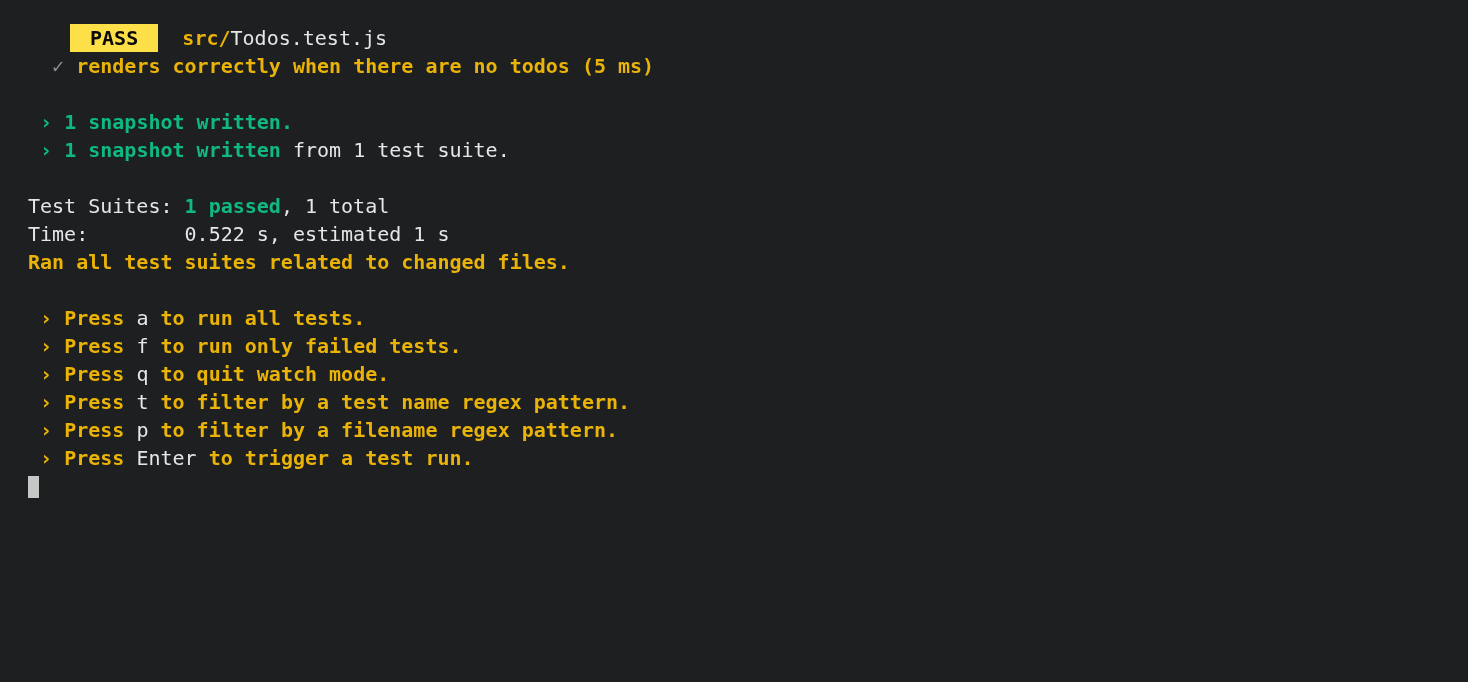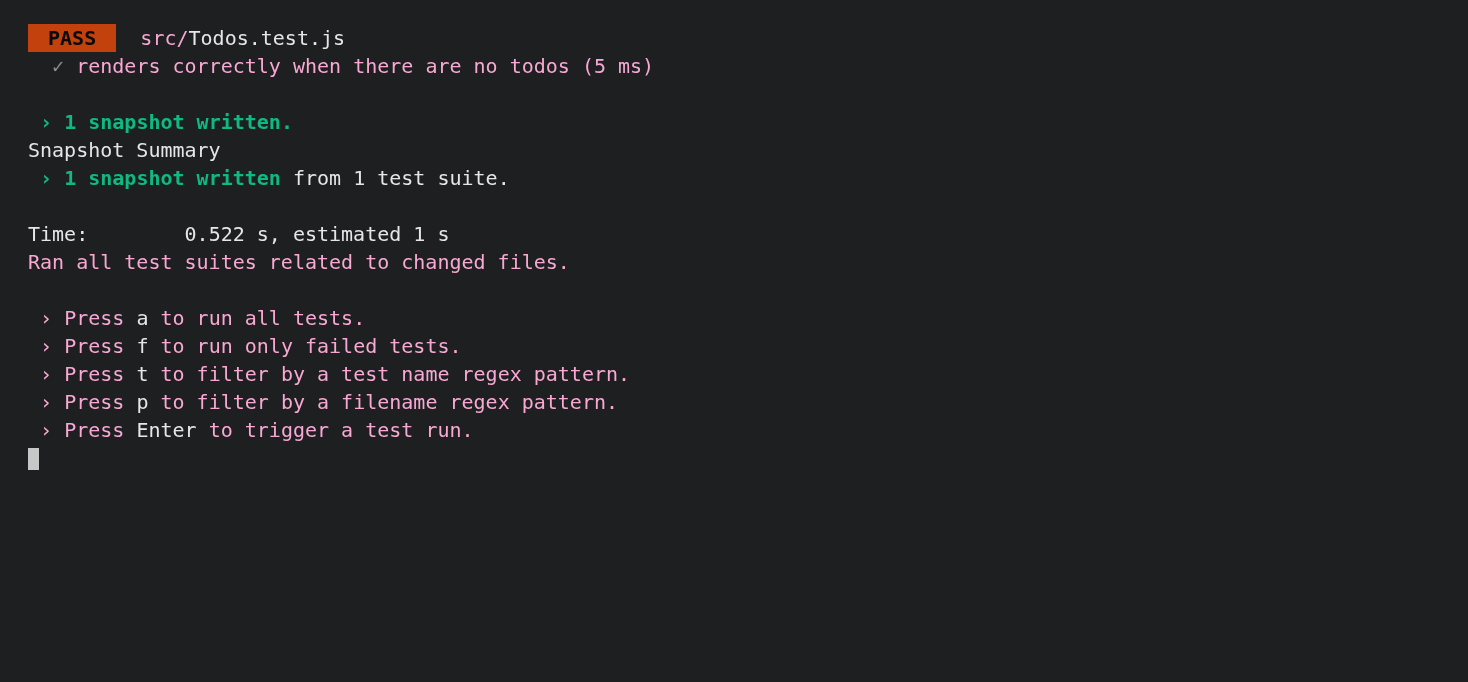--- a/index.html
+++ b/index.html
@@ -9,27 +9,28 @@
       font-size: 20px;
       line-height: 1.4;
       color: #c5c8c6;
       padding: 24px 28px;
       width: 1468px;
       height: 682px;
       overflow: hidden;
     }
     .line { white-space: pre; }
     .pass-badge {
-      background: #c2410c;
+      background: #fde047;
       color: #0a0a0a;
       font-weight: bold;
       padding: 0 8px;
       display: inline-block;
+      margin-left: 42px;
     }
-    .dim { color: #f9a8d4; }
+    .dim { color: #eab308; font-weight: bold; }
     .white { color: #e6e6e6; }
     .bold { font-weight: normal; }
     .green-bold { color: #10b981; font-weight: bold; }
     .check { color: #8e908c; }
     .cursor {
       display: inline-block;
       width: 11px;
       height: 22px;
       background: #c5c8c6;
       vertical-align: text-bottom;
@@ -42,40 +43,41 @@
 <div>
 
   <div class="line"><span class="pass-badge"> PASS </span>  <span class="dim">src/</span><span class="white bold">Todos.test.js</span></div>
 
   <div class="line">  <span class="check">✓</span> <span class="dim">renders correctly when there are no todos (5 ms)</span></div>
 
   <div class="blank"></div>
 
   <div class="line"> <span class="green-bold">›</span> <span class="green-bold">1 snapshot written.</span></div>
 
-  <div class="line white bold">Snapshot Summary</div>
 
   <div class="line"> <span class="green-bold">›</span> <span class="green-bold">1 snapshot written</span><span class="white"> from 1 test suite.</span></div>
 
   <div class="blank"></div>
 
+  <div class="line"><span class="white bold">Test Suites: </span><span class="green-bold">1 passed</span><span class="white">, 1 total</span></div>
 
 
 
   <div class="line"><span class="white bold">Time:</span><span class="white">        0.522 s, estimated 1 s</span></div>
 
   <div class="line dim">Ran all test suites related to changed files.</div>
 
   <div class="blank"></div>
 
 
   <div class="line"> <span class="dim">›</span> <span class="dim">Press </span><span class="white">a</span><span class="dim"> to run all tests.</span></div>
 
   <div class="line"> <span class="dim">›</span> <span class="dim">Press </span><span class="white">f</span><span class="dim"> to run only failed tests.</span></div>
 
+  <div class="line"> <span class="dim">›</span> <span class="dim">Press </span><span class="white">q</span><span class="dim"> to quit watch mode.</span></div>
 
   <div class="line"> <span class="dim">›</span> <span class="dim">Press </span><span class="white">t</span><span class="dim"> to filter by a test name regex pattern.</span></div>
 
   <div class="line"> <span class="dim">›</span> <span class="dim">Press </span><span class="white">p</span><span class="dim"> to filter by a filename regex pattern.</span></div>
 
   <div class="line"> <span class="dim">›</span> <span class="dim">Press </span><span class="white">Enter</span><span class="dim"> to trigger a test run.</span></div>
 
   <div class="line"><span class="cursor"></span></div>
 
 </div>

